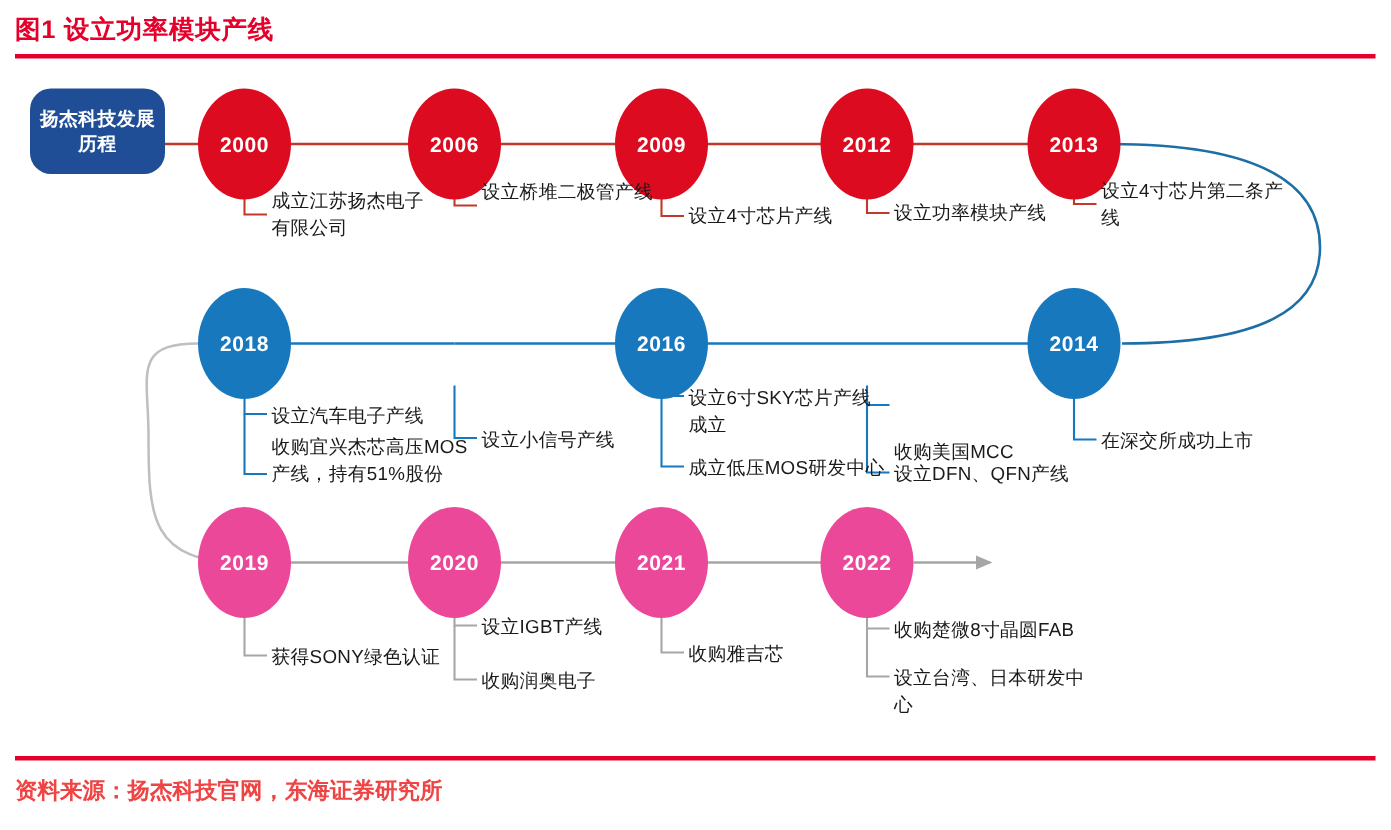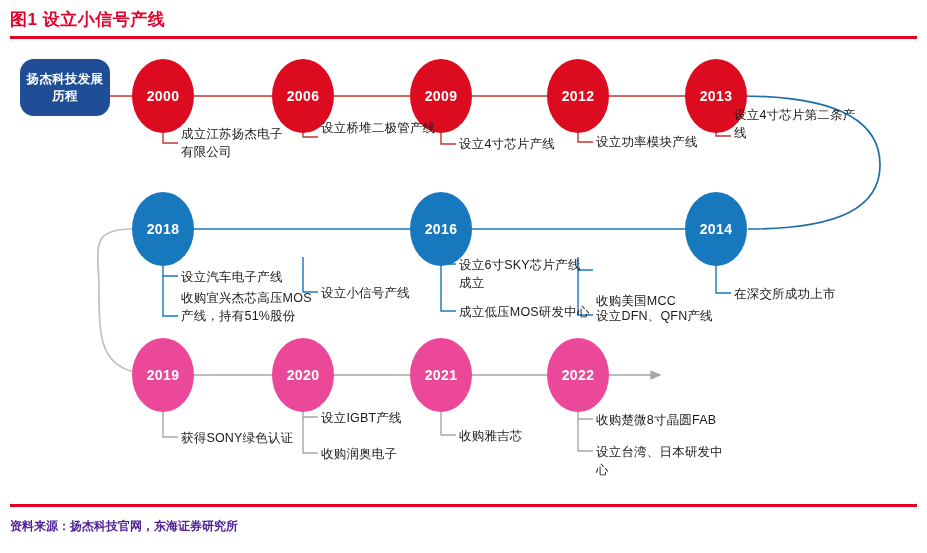--- a/index.html
+++ b/index.html
@@ -39,23 +39,23 @@
   
   #footer-rule {
     position: absolute;
     left: 10px; top: 504px;
     width: 907px; height: 2.5px;
     background: #E4002B;
   }
   #footer-source {
     position: absolute;
     left: 10px; top: 518px;
-    font-size: 12px;
-    font-weight: bold;
-    color: #4c1d95;
+    font-size: 15px;
+    font-weight: bold;
+    color: #ef4444;
     white-space: nowrap;
   }
 
   
   #wires {
     position: absolute;
     left: 0; top: 0;
     width: 927px; height: 553px;
     pointer-events: none;
   }
@@ -108,21 +108,21 @@
   .event.w-md  { width: 120px; }
   .event.w-lg  { width: 132px; }
   .event.w-xl  { width: 150px; }
   .event.nowrap { white-space: nowrap; }
 </style>
 </head>
 <body>
 
 <div id="figure-root">
 
-  <div id="header-title">图1  设立小信号产线</div>
+  <div id="header-title">图1  设立功率模块产线</div>
   <div id="header-rule"></div>
 
   <svg id="wires" viewBox="0 0 927 553" xmlns="http://www.w3.org/2000/svg">
     <defs>
       <marker id="arrow-gray" markerWidth="8" markerHeight="8" refX="6" refY="3" orient="auto" markerUnits="strokeWidth">
         <path d="M0,0 L7,3 L0,6 z" fill="#A6A6A6"></path>
       </marker>
     </defs>
 
     <g>
@@ -185,21 +185,21 @@
   <div class="node red" style="left:132px; top:59px;">2000</div>
   <div class="node red" style="left:272px; top:59px;">2006</div>
   <div class="node red" style="left:410px; top:59px;">2009</div>
   <div class="node red" style="left:547px; top:59px;">2012</div>
   <div class="node red" style="left:685px; top:59px;text-align:right;">2013</div>
 
   <div class="event w-sm" style="left:181px; top:125px;">成立江苏扬杰电子有限公司</div>
   <div class="event w-md" style="left:321px; top:119px;">设立桥堆二极管产线</div>
   <div class="event w-xl nowrap" style="left:459px; top:135px;">设立4寸芯片产线</div>
   <div class="event w-xl nowrap" style="left:596px; top:133px;">设立功率模块产线</div>
-  <div class="event w-lg" style="left:734px; top:106px;">设立4寸芯片第二条产线</div>
+  <div class="event w-lg" style="left:734px; top:118px;">设立4寸芯片第二条产线</div>
 
   <div class="node blue" style="left:132px; top:192px;">2018</div>
   <div class="node blue" style="left:410px; top:192px;">2016</div>
   <div class="node blue" style="left:685px; top:192px;">2014</div>
 
   <div class="event w-lg nowrap" style="left:181px; top:268px;">设立汽车电子产线</div>
   <div class="event w-lg" style="left:181px; top:289px;">收购宜兴杰芯高压MOS产线，持有51%股份</div>
   <div class="event w-xl nowrap" style="left:321px; top:284px;">设立小信号产线</div>
   <div class="event w-lg" style="left:459px; top:256px;">设立6寸SKY芯片产线成立</div>
   <div class="event w-lg" style="left:459px; top:303px;">成立低压MOS研发中心</div>

